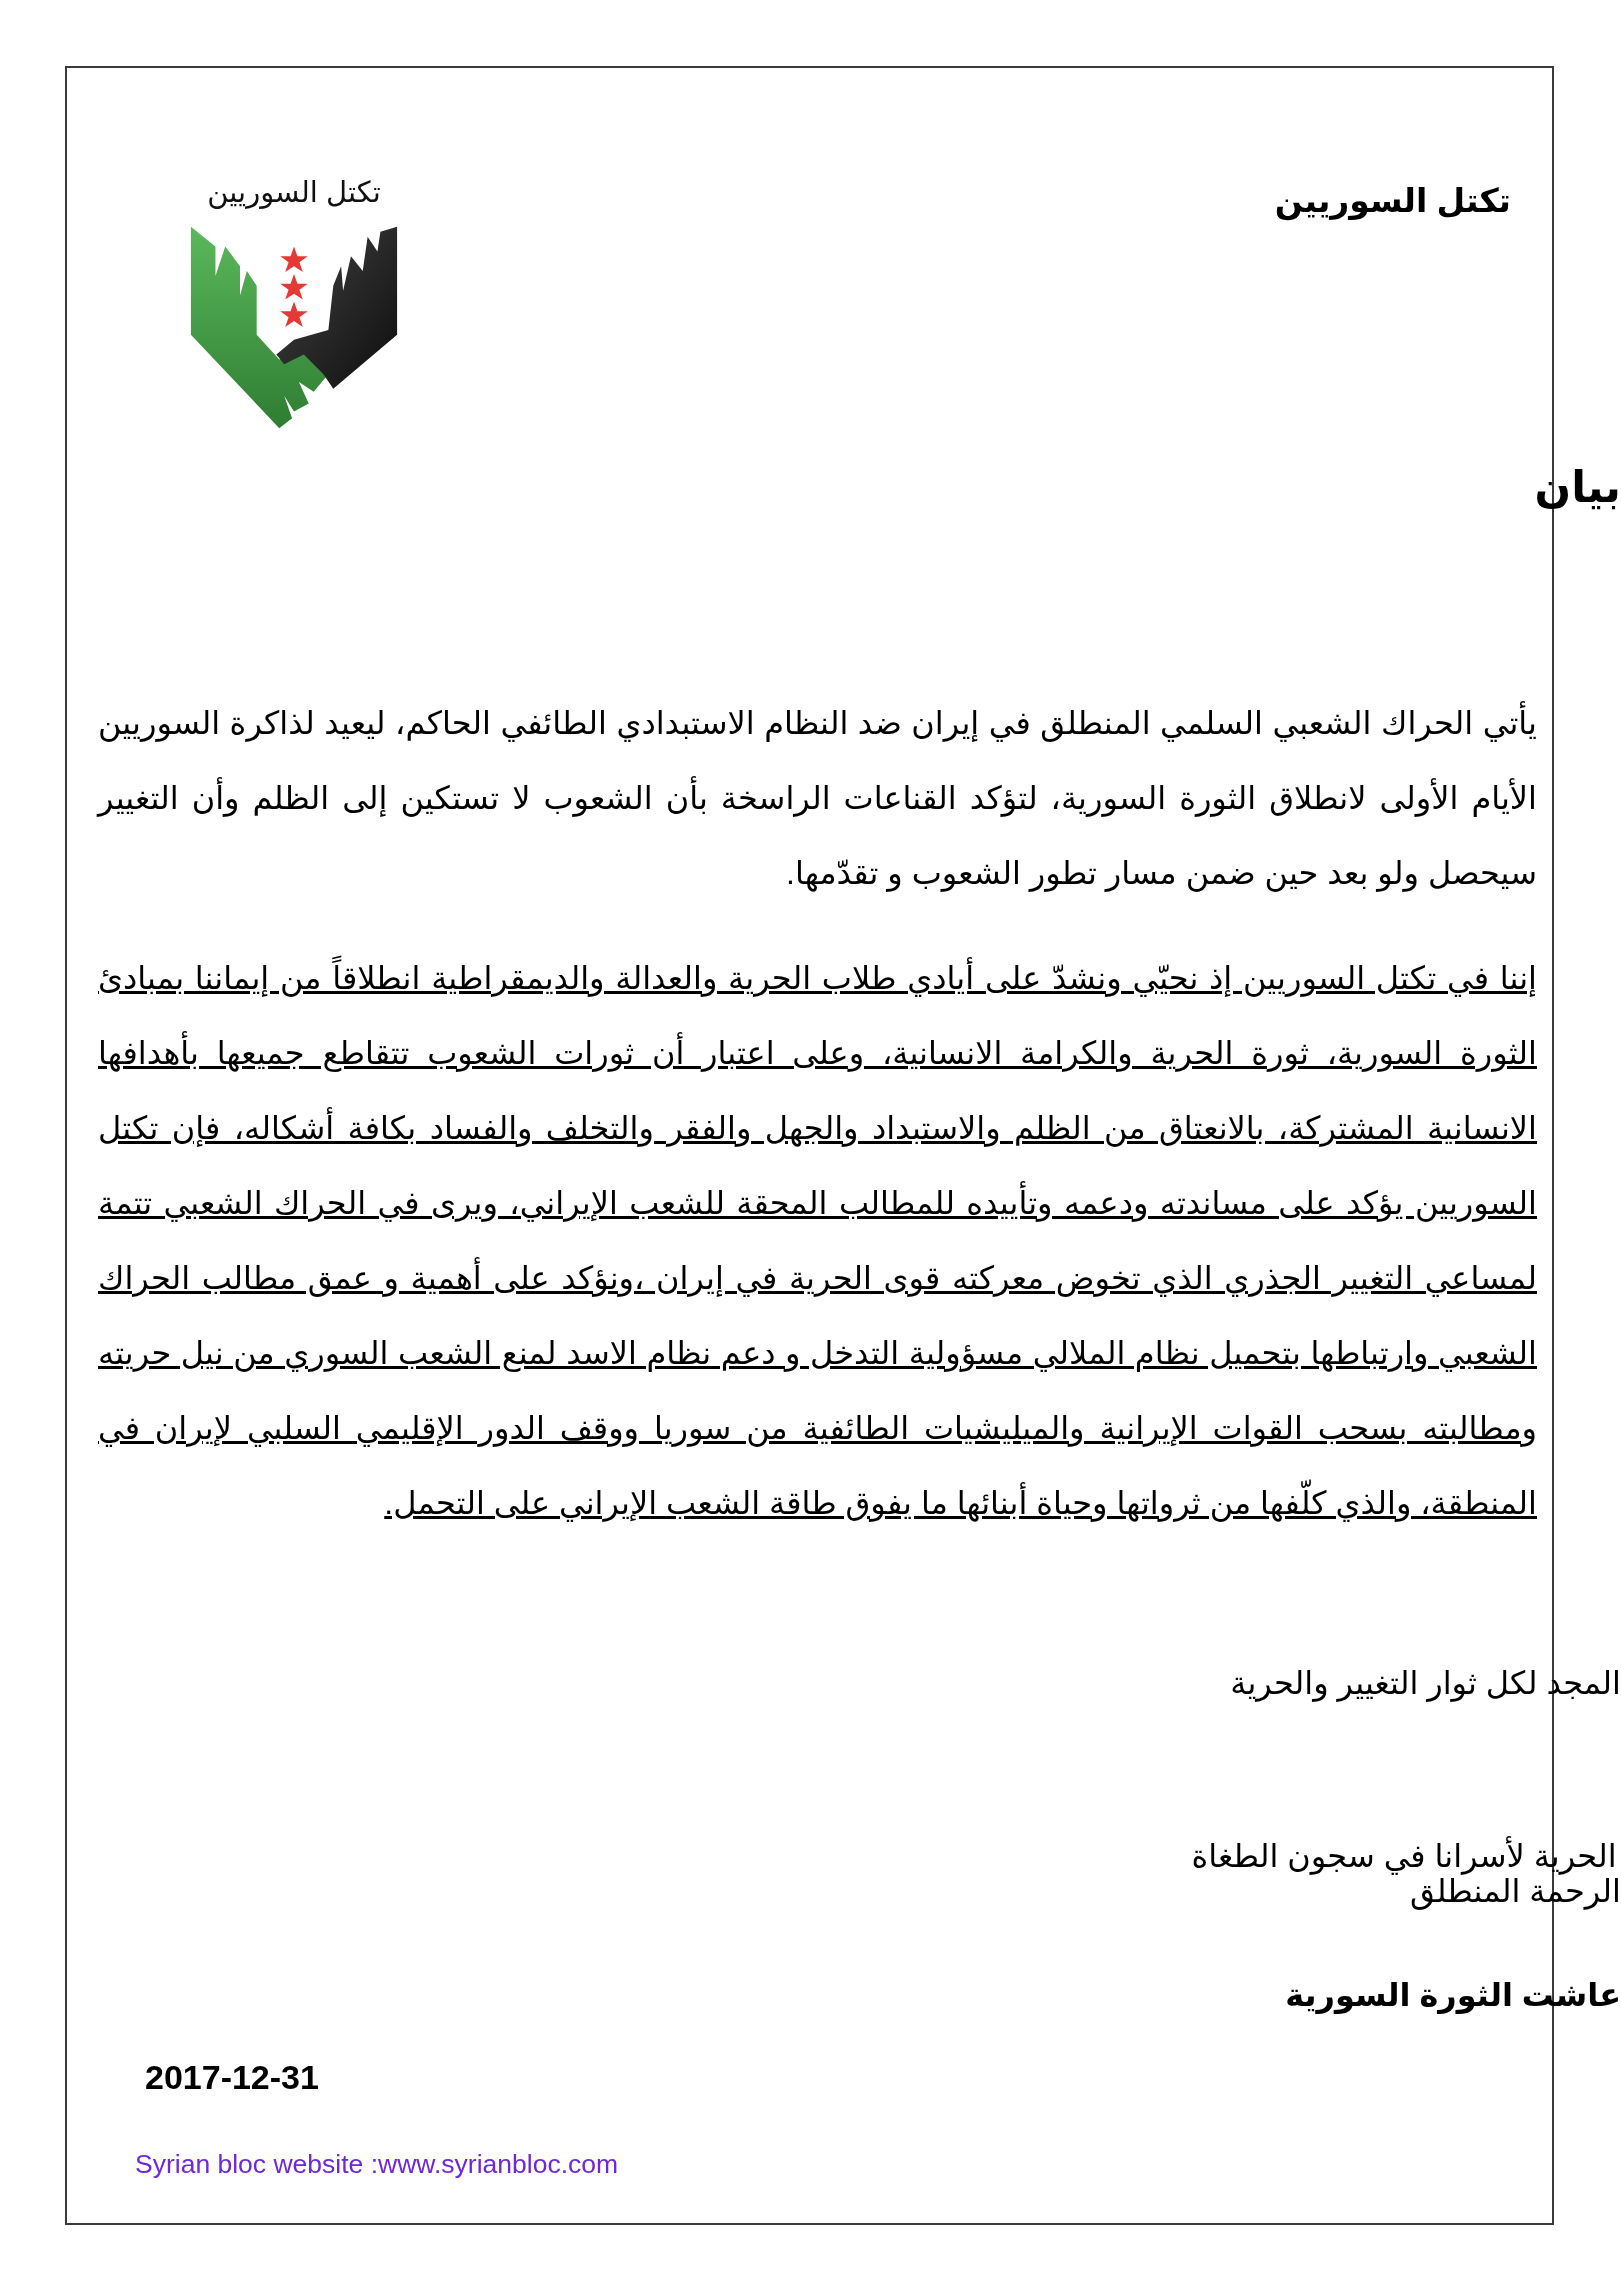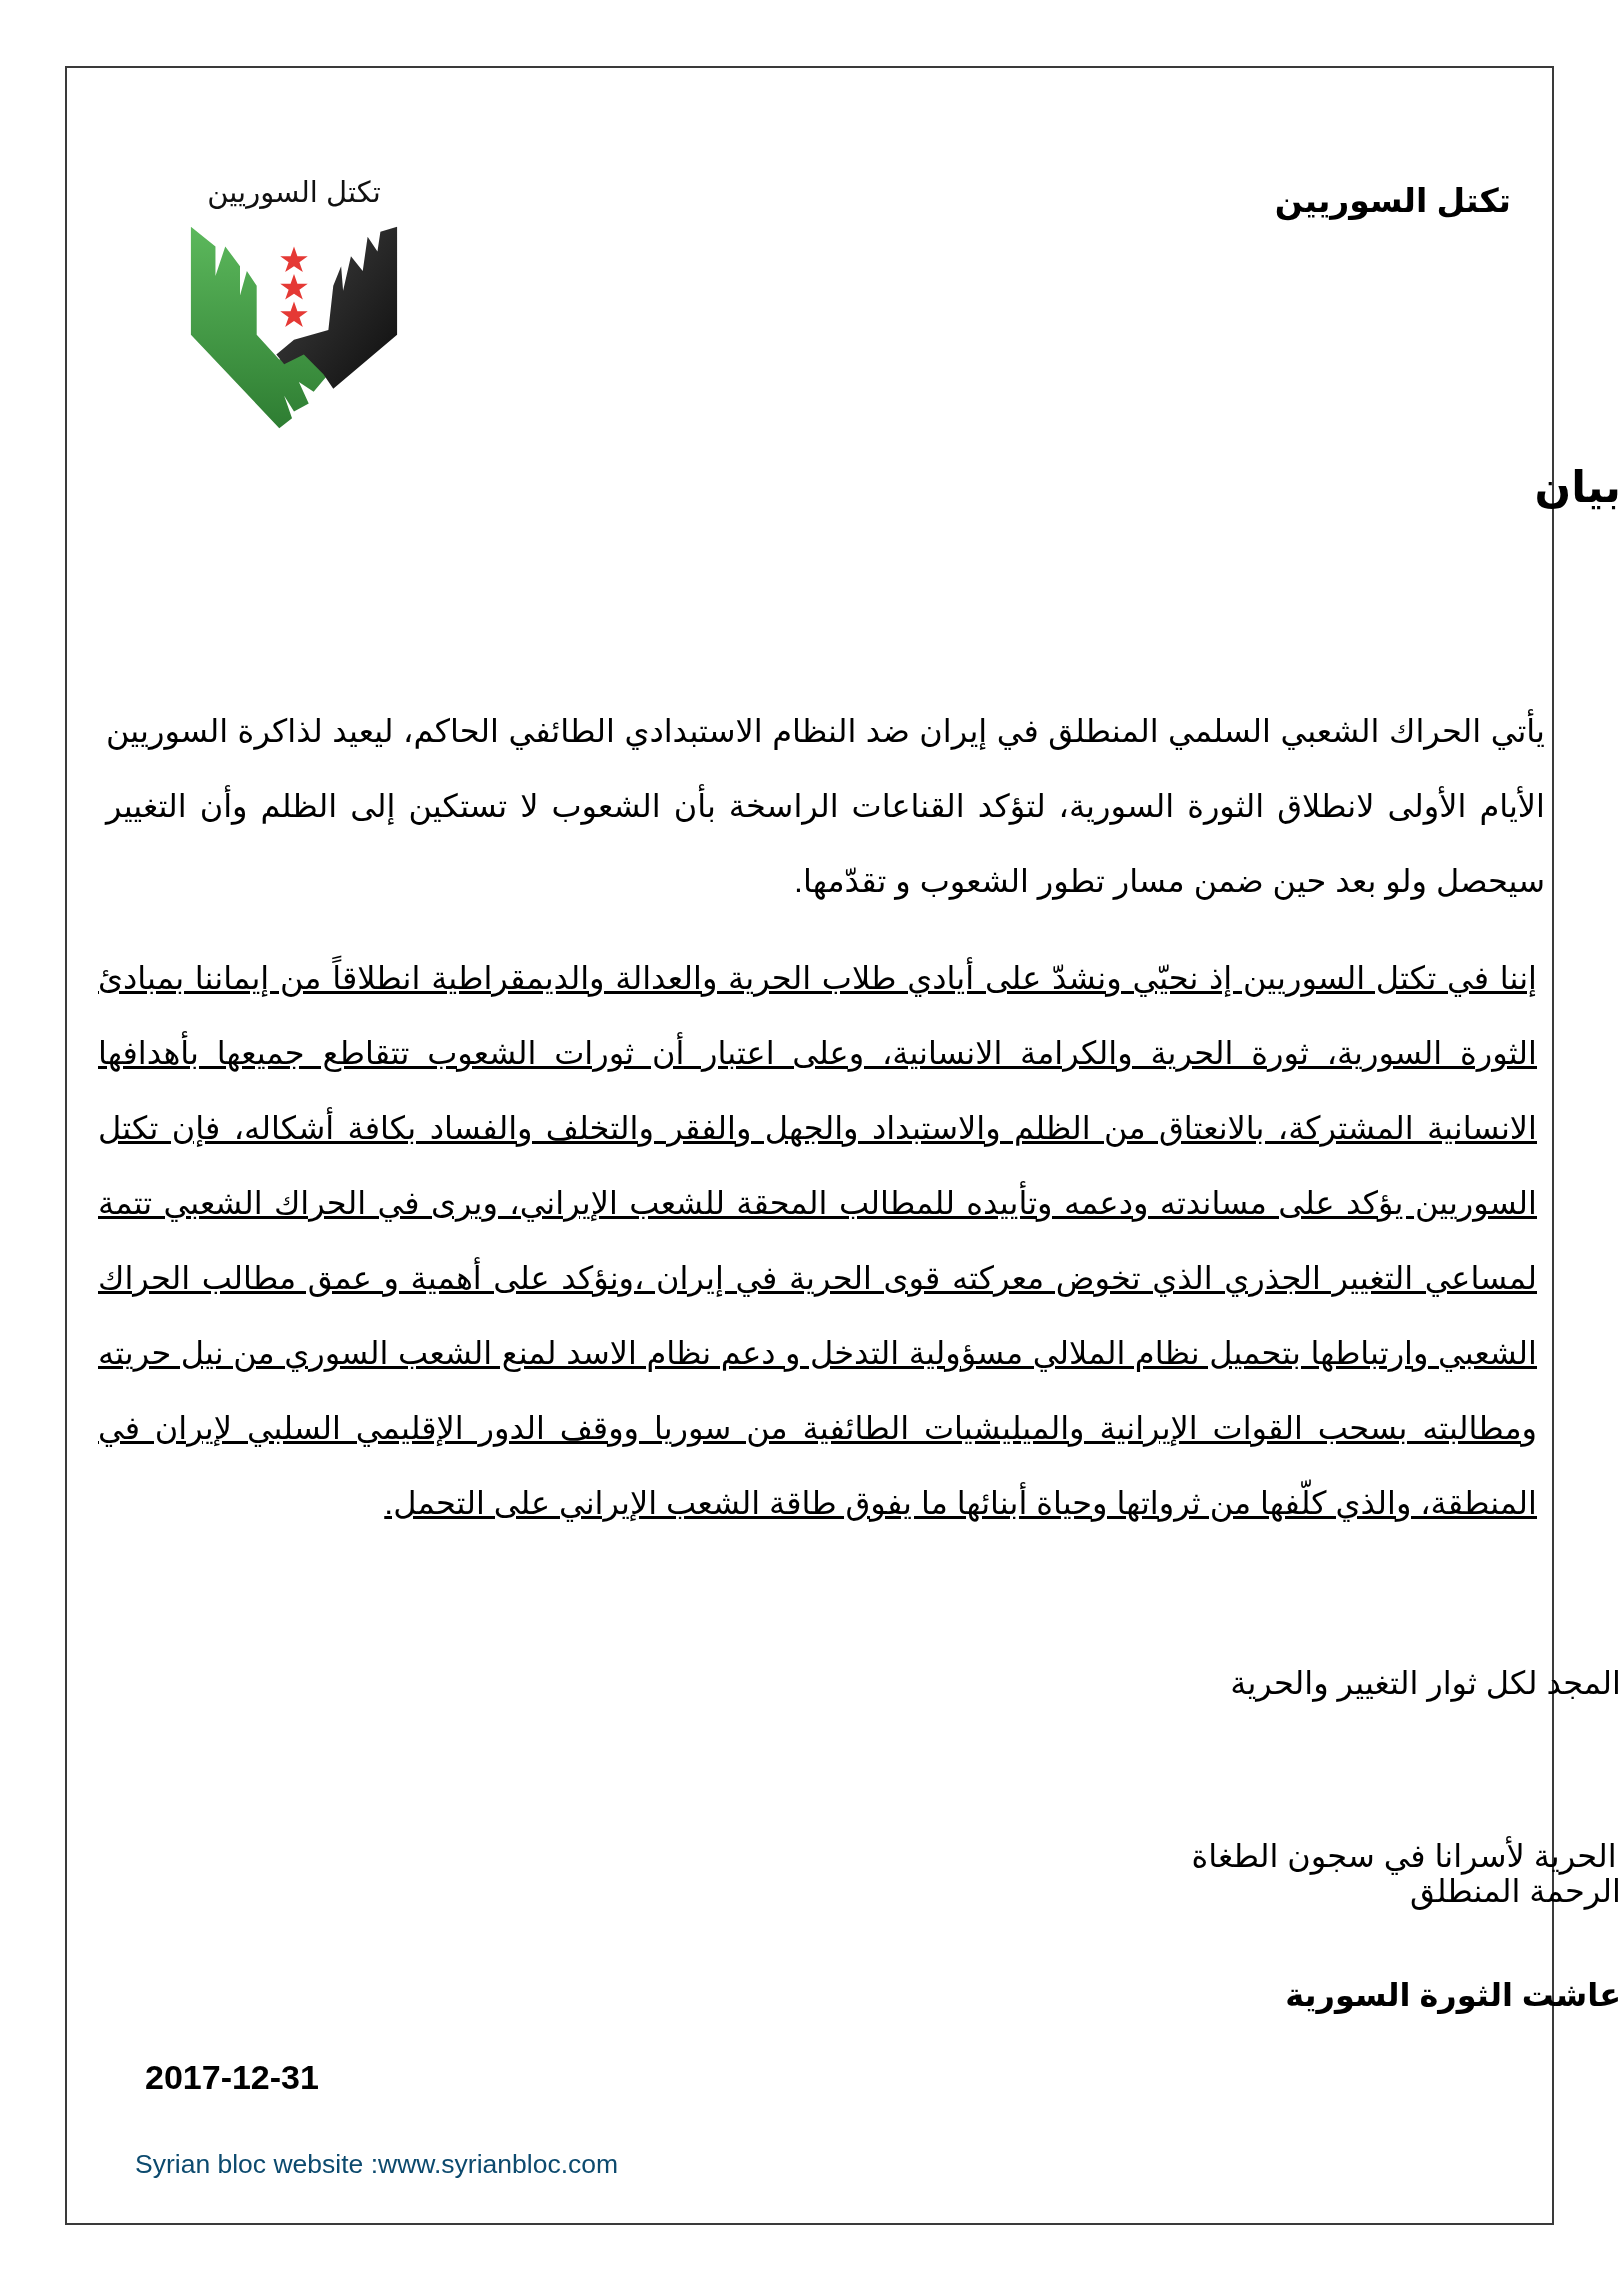--- a/index.html
+++ b/index.html
@@ -16,21 +16,21 @@
   .title { position: absolute; left: 0; width: 1621px; top: 458px; text-align: right;
            font-size: 43px; font-weight: bold; direction: rtl; line-height: 59px; }
   .body-text { position: absolute; left: 98px; width: 1439px; direction: rtl; text-align: justify;
                text-align-last: right; font-size: 32px; line-height: 75px; }
   .p1 { top: 686px; }
   .p2 { top: 941px; text-decoration: underline; }
   .closing { position: absolute; left: 0; width: 1621px; direction: rtl;
              font-size: 32px; line-height: 49px; }
   .c1 { top: 1659px; } .c2 { top: 1832px; padding-left: 20px; } .c3 { top: 1867px; } .c4 { top: 1971px; font-weight: bold; }
   .date { position: absolute; left: 145px; top: 2053px; font-size: 34px; line-height: 49px; direction: ltr; font-weight: bold; }
-  .website { position: absolute; left: 135px; top: 2147px; font-size: 26.5px; line-height: 35px; direction: ltr; color: #0c4a6e; }
+  .website { position: absolute; left: 135px; top: 2147px; font-size: 26.5px; line-height: 35px; direction: ltr; color: #6d28d9; }
 </style>
 </head>
 <body>
 
 <div class="page-border"></div>
 
 <div class="logo">
   <div class="logo-text">تكتل السوريين</div>
   <svg width="216" height="221" viewBox="0 0 220 225">
     <defs>
@@ -53,21 +53,21 @@
       <polygon points="110,58 113.5,68 124,68 115.5,74 119,84 110,78 101,84 104.5,74 96,68 106.5,68"></polygon>
       <polygon points="110,86 113.5,96 124,96 115.5,102 119,112 110,106 101,112 104.5,102 96,96 106.5,96"></polygon>
     </g>
   </svg>
 </div>
 
 <div class="org-header">تكتل السوريين</div>
 
 <div class="title">بيان</div>
 
-<p class="body-text p1" style="margin:8px;">يأتي الحراك الشعبي السلمي المنطلق في إيران ضد النظام الاستبدادي الطائفي الحاكم، ليعيد لذاكرة السوريين الأيام الأولى لانطلاق الثورة السورية، لتؤكد القناعات الراسخة بأن الشعوب لا تستكين إلى الظلم وأن التغيير سيحصل ولو  بعد حين ضمن مسار تطور الشعوب و تقدّمها.</p>
+<p class="body-text p1" style="margin:0;">يأتي الحراك الشعبي السلمي المنطلق في إيران ضد النظام الاستبدادي الطائفي الحاكم، ليعيد لذاكرة السوريين الأيام الأولى لانطلاق الثورة السورية، لتؤكد القناعات الراسخة بأن الشعوب لا تستكين إلى الظلم وأن التغيير سيحصل ولو  بعد حين ضمن مسار تطور الشعوب و تقدّمها.</p>
 <p class="body-text p2" style="margin:0;">إننا في تكتل السوريين إذ نحيّي ونشدّ على أيادي طلاب الحرية والعدالة والديمقراطية  انطلاقاً من إيماننا بمبادئ الثورة السورية، ثورة الحرية والكرامة الانسانية،   وعلى اعتبار أن  ثورات الشعوب تتقاطع جميعها بأهدافها الانسانية المشتركة، بالانعتاق من الظلم والاستبداد والجهل والفقر والتخلف والفساد بكافة أشكاله، فإن تكتل السوريين يؤكد على مساندته ودعمه وتأييده للمطالب المحقة للشعب الإيراني، ويرى في الحراك الشعبي تتمة لمساعي التغيير الجذري الذي تخوض معركته قوى الحرية في إيران ،ونؤكد على أهمية و عمق مطالب الحراك الشعبي وارتباطها بتحميل نظام الملالي مسؤولية التدخل و دعم نظام الاسد لمنع الشعب السوري من نيل حريته ومطالبته بسحب القوات الإيرانية والميليشيات الطائفية من سوريا ووقف الدور الإقليمي السلبي لإيران في المنطقة، والذي كلّفها من ثرواتها وحياة أبنائها ما يفوق طاقة الشعب الإيراني على التحمل.</p>
 
 <div class="closing c1">المجد لكل ثوار التغيير والحرية</div>
 <div class="closing c2">و الحرية لأسرانا في سجون الطغاة</div>
 <div class="closing c3">الرحمة المنطلق</div>
 <div class="closing c4">عاشت الثورة السورية</div>
 
 <div class="date">2017-12-31</div>
 <div class="website">Syrian bloc website :www.syrianbloc.com</div>
 

